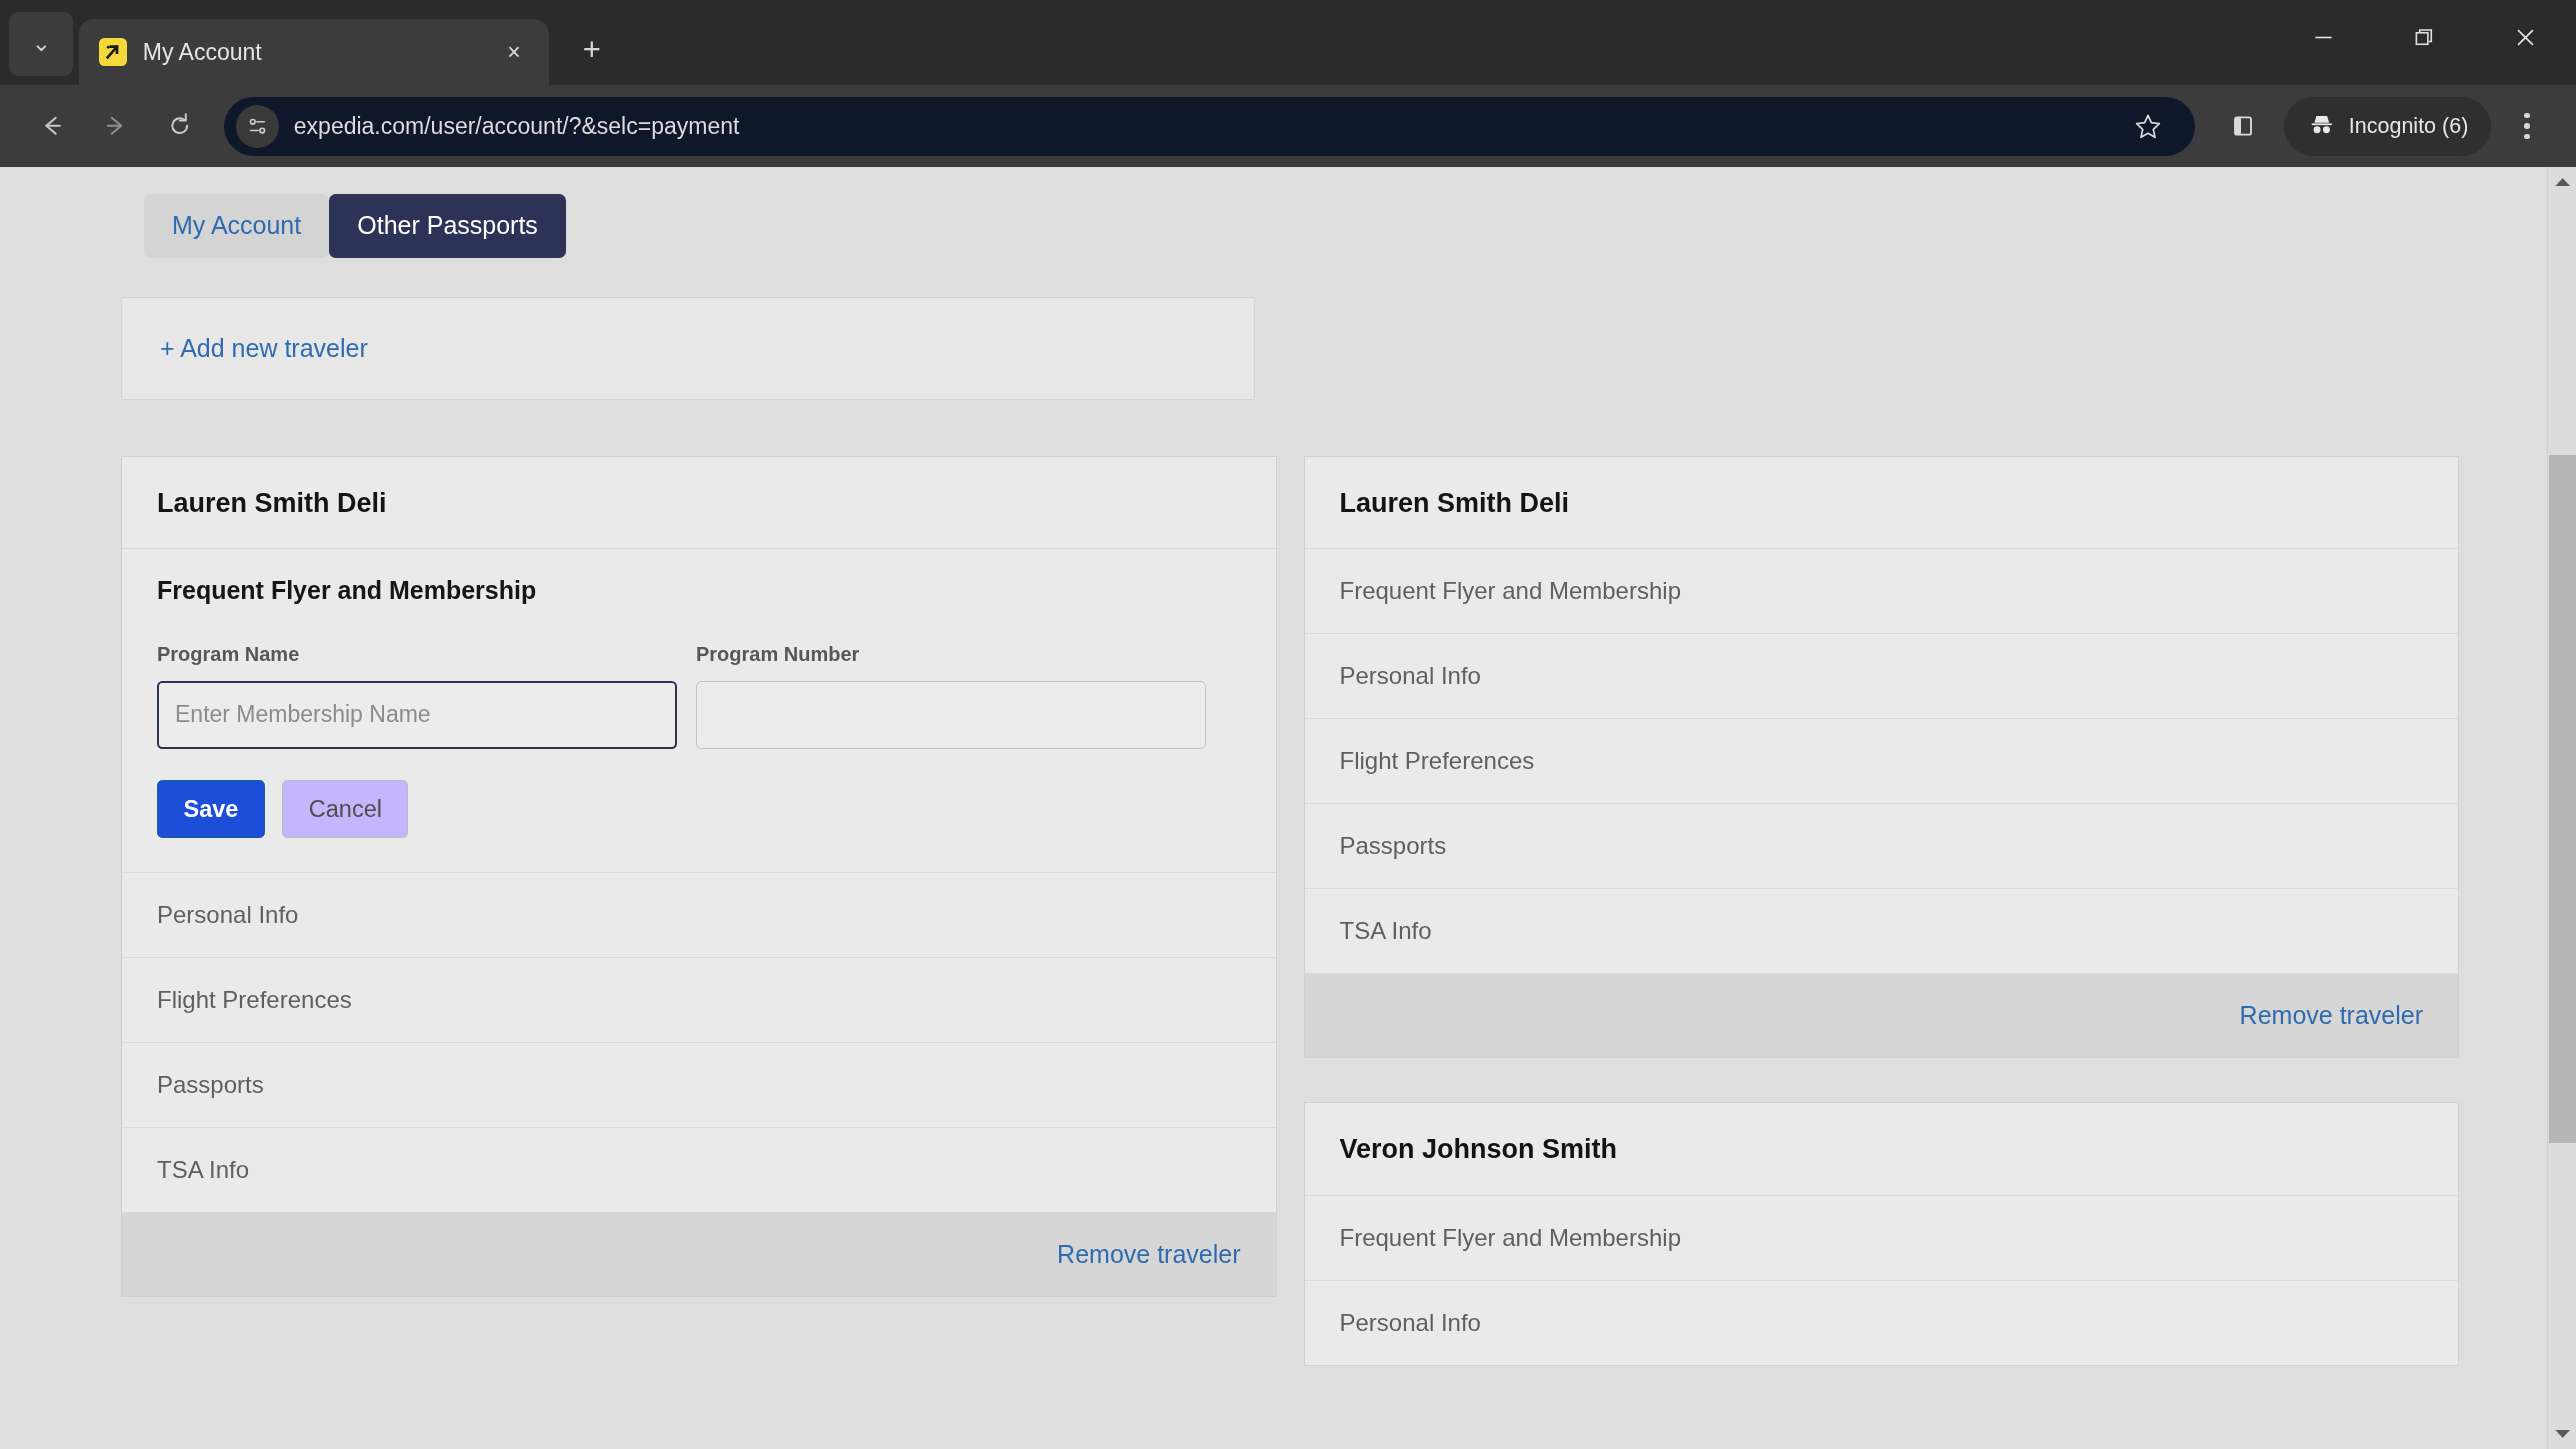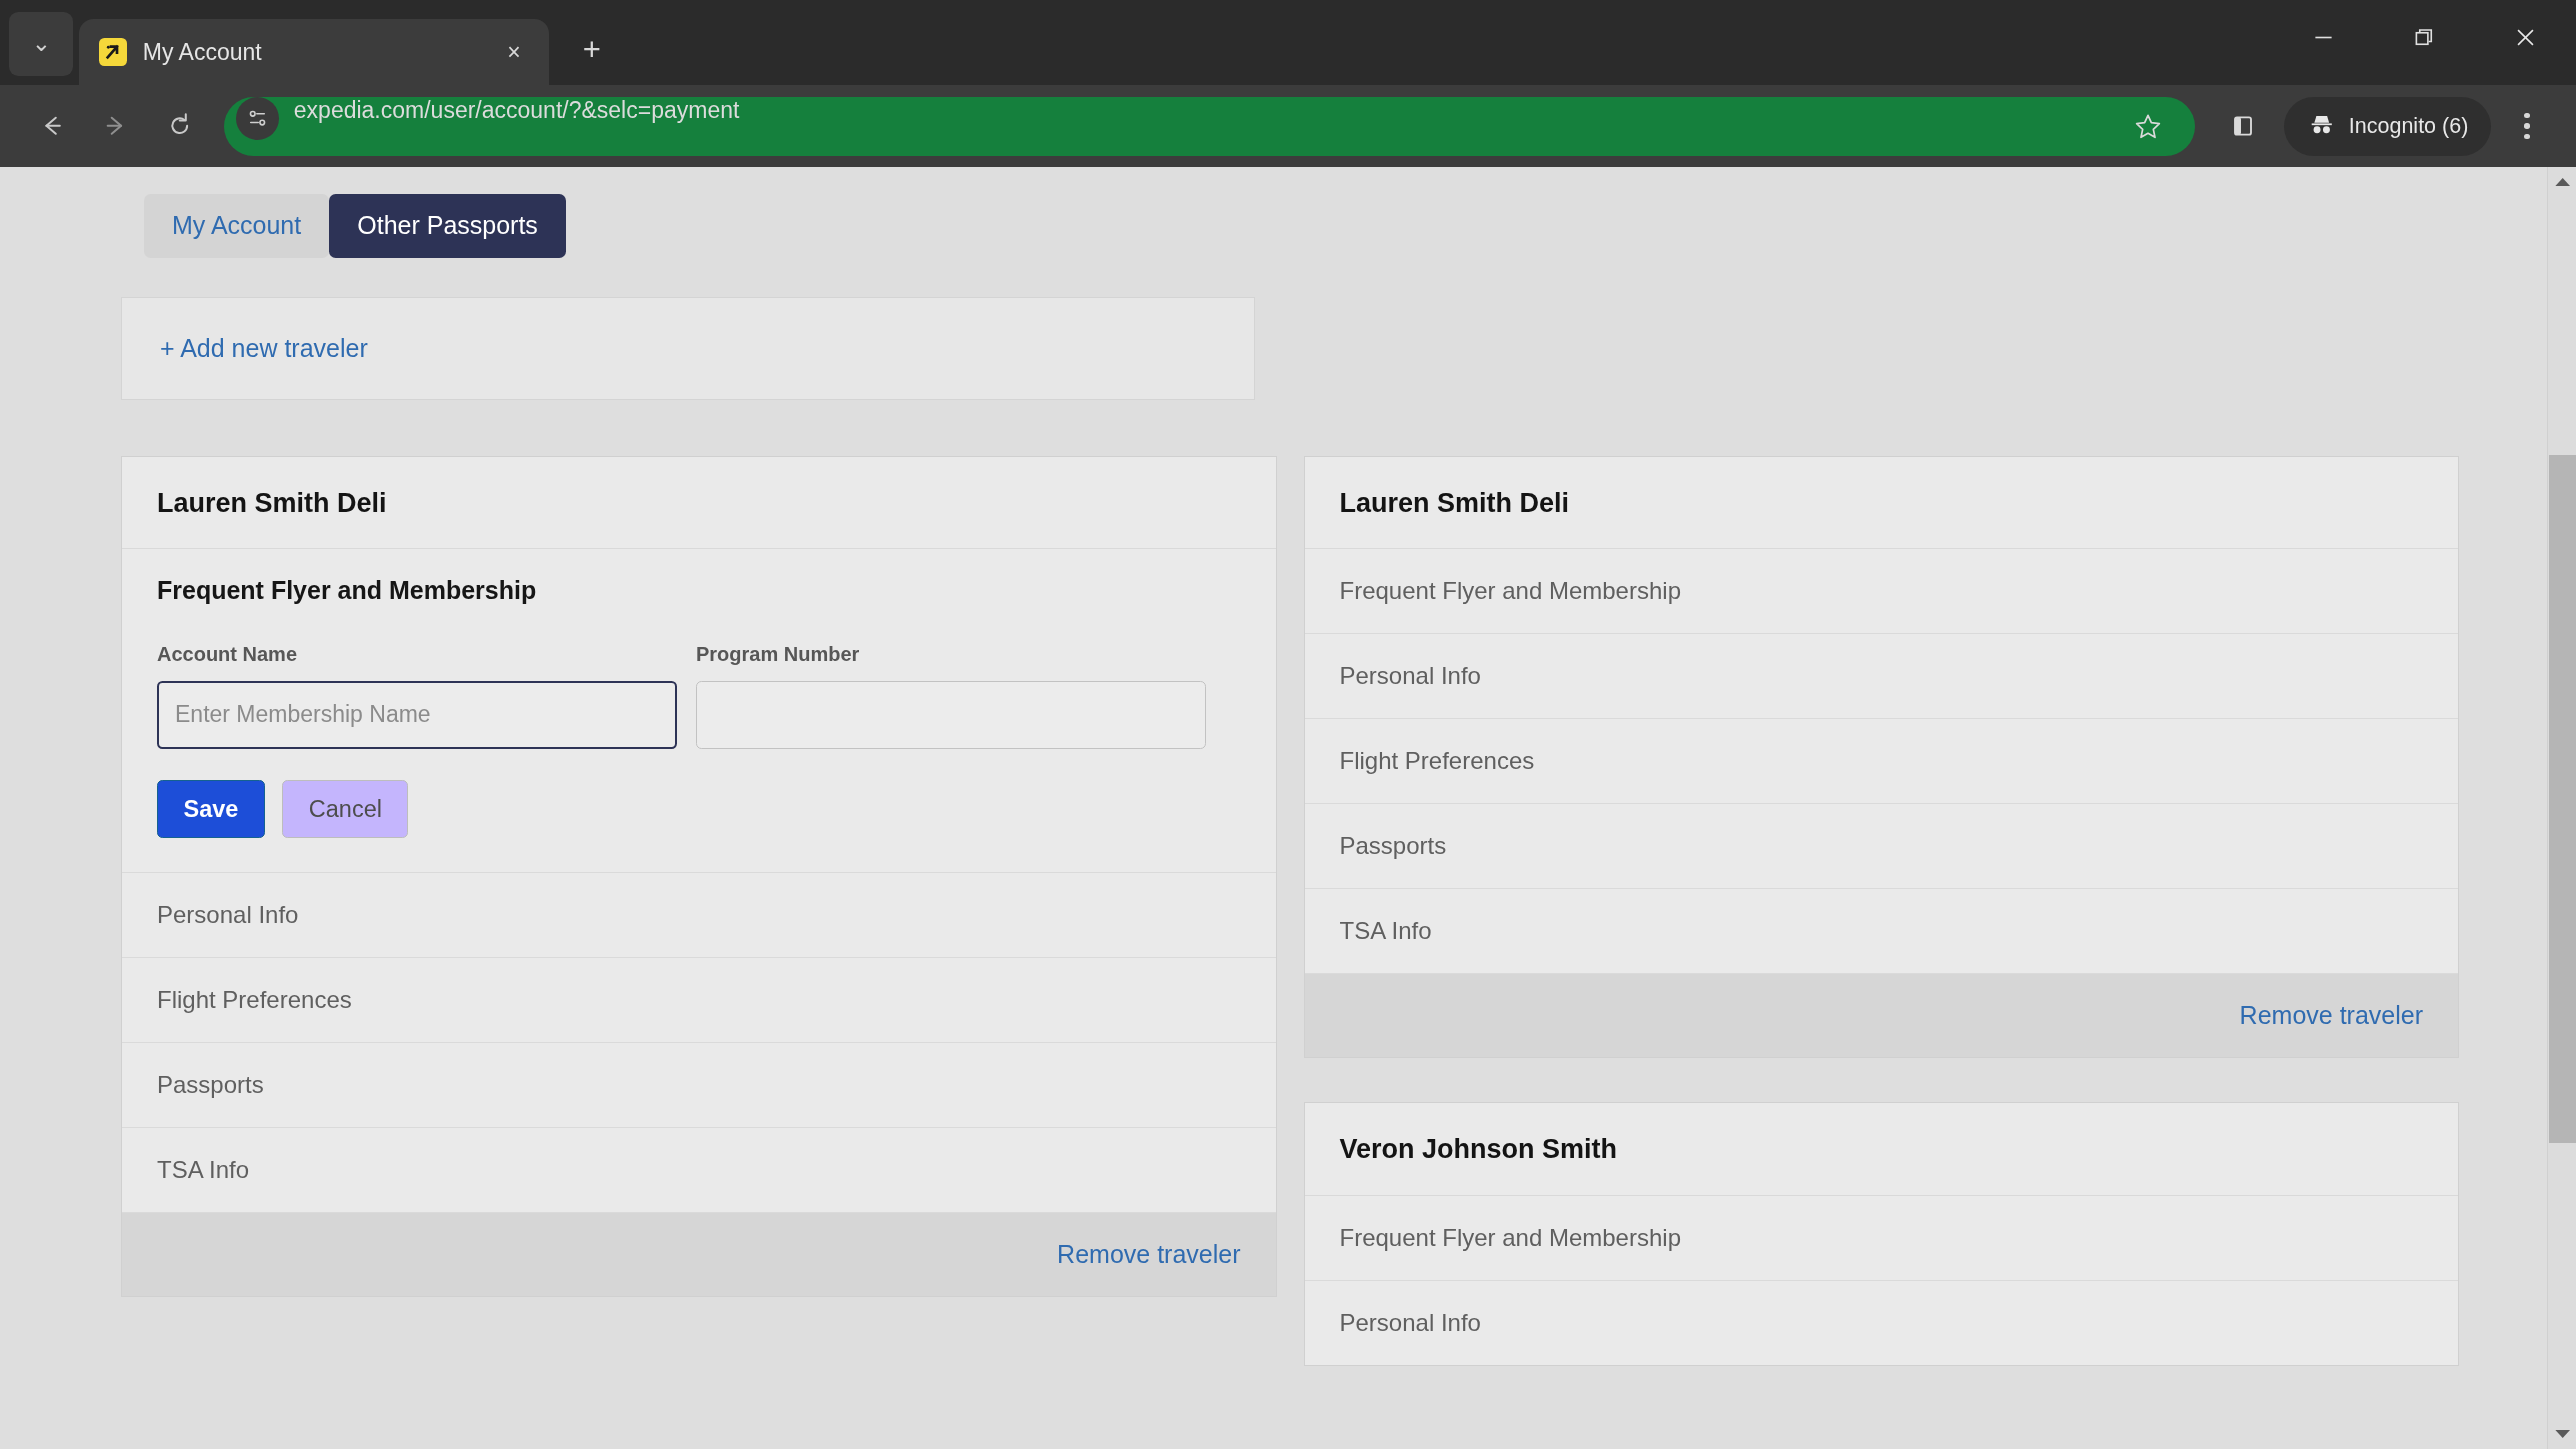--- a/index.html
+++ b/index.html
@@ -87,23 +87,23 @@
   }
   .tbtn {
     width: 64px; height: 64px;
     display: flex; align-items: center; justify-content: center;
     border-radius: 50%; cursor: pointer;
   }
   .tbtn svg { display:block; }
   .omnibox {
     flex: 1 1 auto;
     height: 59px;
-    background: #15803d;
+    background: #0f172a;
     border-radius: 29.5px;
-    display: flex; 
+    display: flex; align-items: center;
     margin: 0 16px 0 12px;
     padding: 0 14.8px 0 12px;
   }
   .omni-icon {
     width: 43px; height: 43px;
     border-radius: 50%;
     background: #3a3a3a;
     display: flex; align-items: center; justify-content: center;
     flex: 0 0 auto;
     margin-right: 14.8px;
@@ -405,21 +405,21 @@
 
         <div class="col">
           <div class="card">
             <div class="card-title">Lauren Smith Deli</div>
 
             <div class="row-expanded">
               <div class="row-head">Frequent Flyer and Membership</div>
 
               <div class="fields">
                 <div class="field name">
-                  <span class="field-label">Account Name</span>
+                  <span class="field-label">Program Name</span>
                   <input class="inp focused" type="text" placeholder="Enter Membership Name" style="">
                 </div>
                 <div class="field number">
                   <span class="field-label">Program Number</span>
                   <input class="inp" type="text" placeholder="" style="">
                 </div>
               </div>
 
               <div class="btns">
                 <button class="btn save">Save</button>

